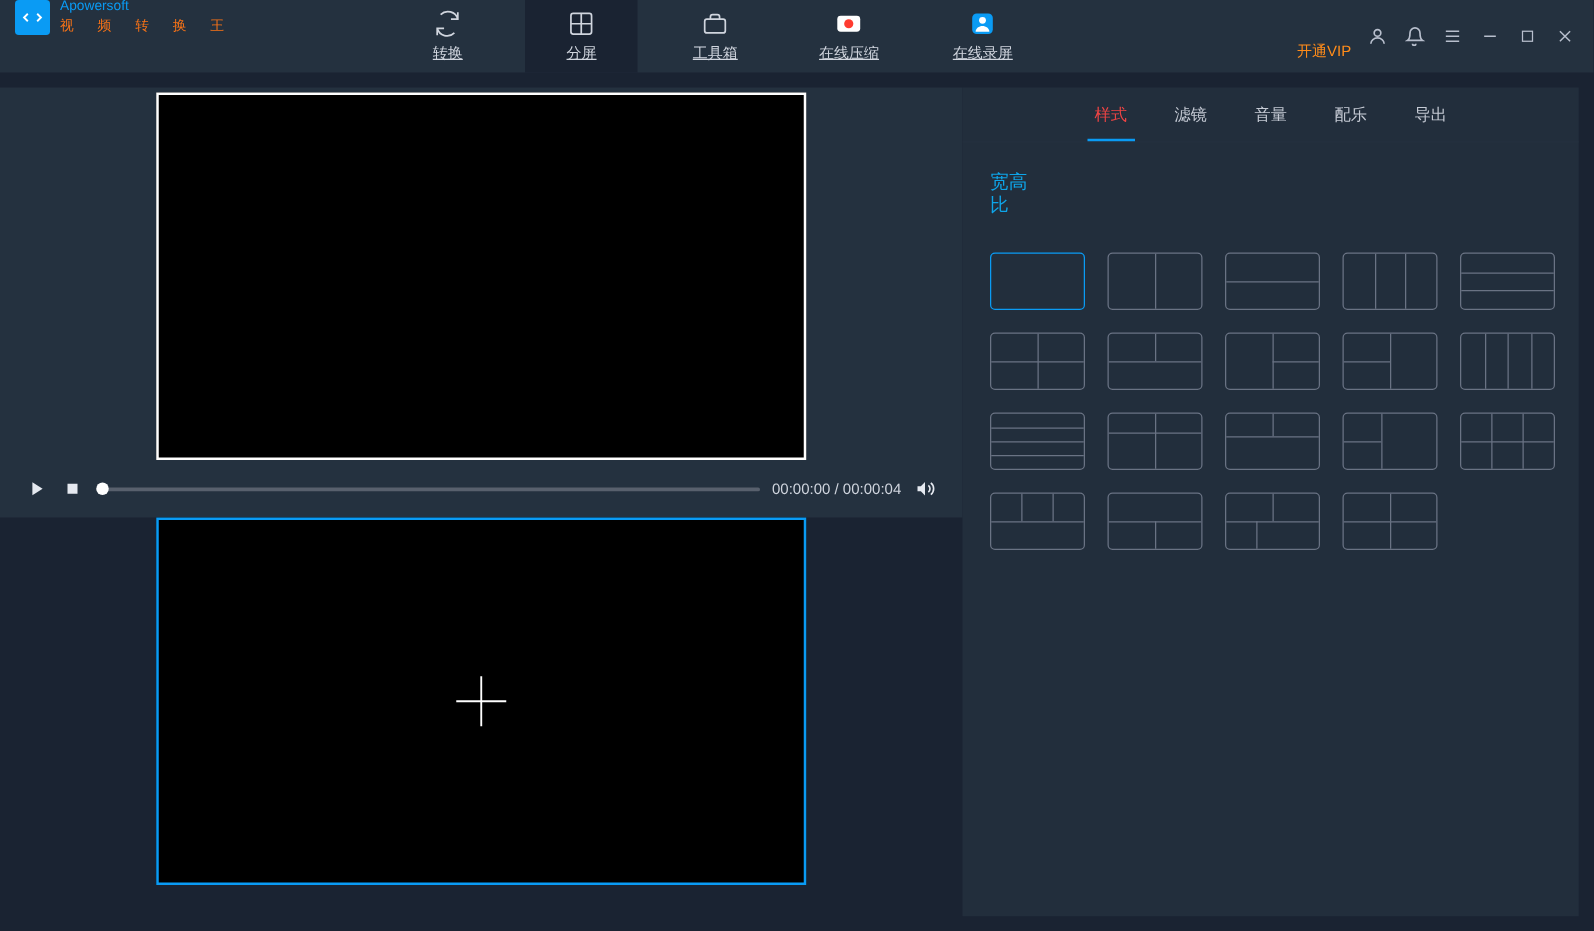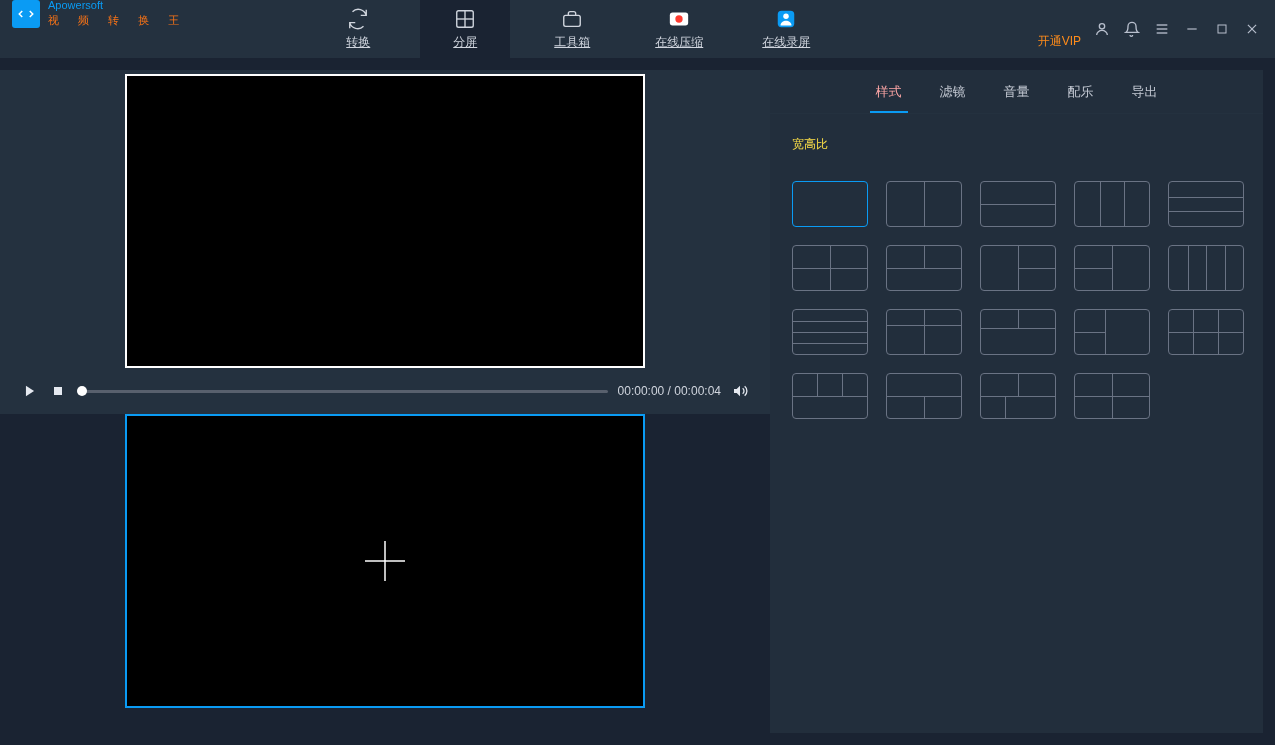--- a/index.html
+++ b/index.html
@@ -32,26 +32,26 @@
 .progress-thumb { position: absolute; left: 0; top: -4px; width: 10px; height: 10px; border-radius: 50%; background: #fff; }
 .time-display { font-size: 12px; color: #d0d5de; white-space: nowrap; }
 .volume-btn { width: 18px; height: 18px; cursor: pointer; color: #e5e9f0; display: flex; align-items: center; justify-content: center; }
 
 .add-video-container { width: 520px; height: 294px; background: #000; border: 2px solid #0a9bf4; margin: 0 auto; display: flex; align-items: center; justify-content: center; cursor: pointer; }
 
 
 .right-panel { width: 493px; background: #222e3c; display: flex; flex-direction: column; margin: 12px 12px 12px 0; }
 .right-tabs { display: flex; height: 44px; align-items: center; justify-content: center; gap: 38px; border-bottom: 1px solid #24313f; }
 .right-tab { font-size: 13px; color: #c5cad4; cursor: pointer; height: 100%; display: flex; align-items: center; position: relative; }
-.right-tab.active { color: #fca5a5; }
+.right-tab.active { color: #ef4444; }
 .right-tab.active::after { content: ""; position: absolute; bottom: 0; left: -6px; right: -6px; height: 2px; background: #0a9bf4; }
 
 .right-content { padding: 22px 22px; }
 .form-row { display: flex; align-items: center; gap: 14px; margin-bottom: 16px; }
-.form-label { font-size: 12px; color: #fde047; width: 38px; }
+.form-label { font-size: 15px; color: #0ea5e9; width: 38px; }
 .select-box { height: 32px; border: 1px solid #4a5361; border-radius: 3px; display: flex; align-items: center; justify-content: space-between; padding: 0 10px; cursor: pointer; color: #d0d5de; background: #222e3c; }
 .select-box.wide { flex: 1; }
 .select-box.small { width: 120px; }
 .select-box.medium { flex: 1; }
 .line-preview { height: 1px; background: #d0d5de; flex: 1; margin-right: 8px; }
 .chevron { width: 0; height: 0; border-left: 5px solid transparent; border-right: 5px solid transparent; border-top: 5px solid #a8b0bf; }
 
 .layout-grid { display: grid; grid-template-columns: repeat(5, 76px); gap: 18px; margin-top: 28px; justify-content: start; }
 .layout-item { width: 76px; height: 46px; border: 1px solid #6a7384; border-radius: 4px; cursor: pointer; position: relative; }
 .layout-item.selected { border-color: #0a9bf4; }

